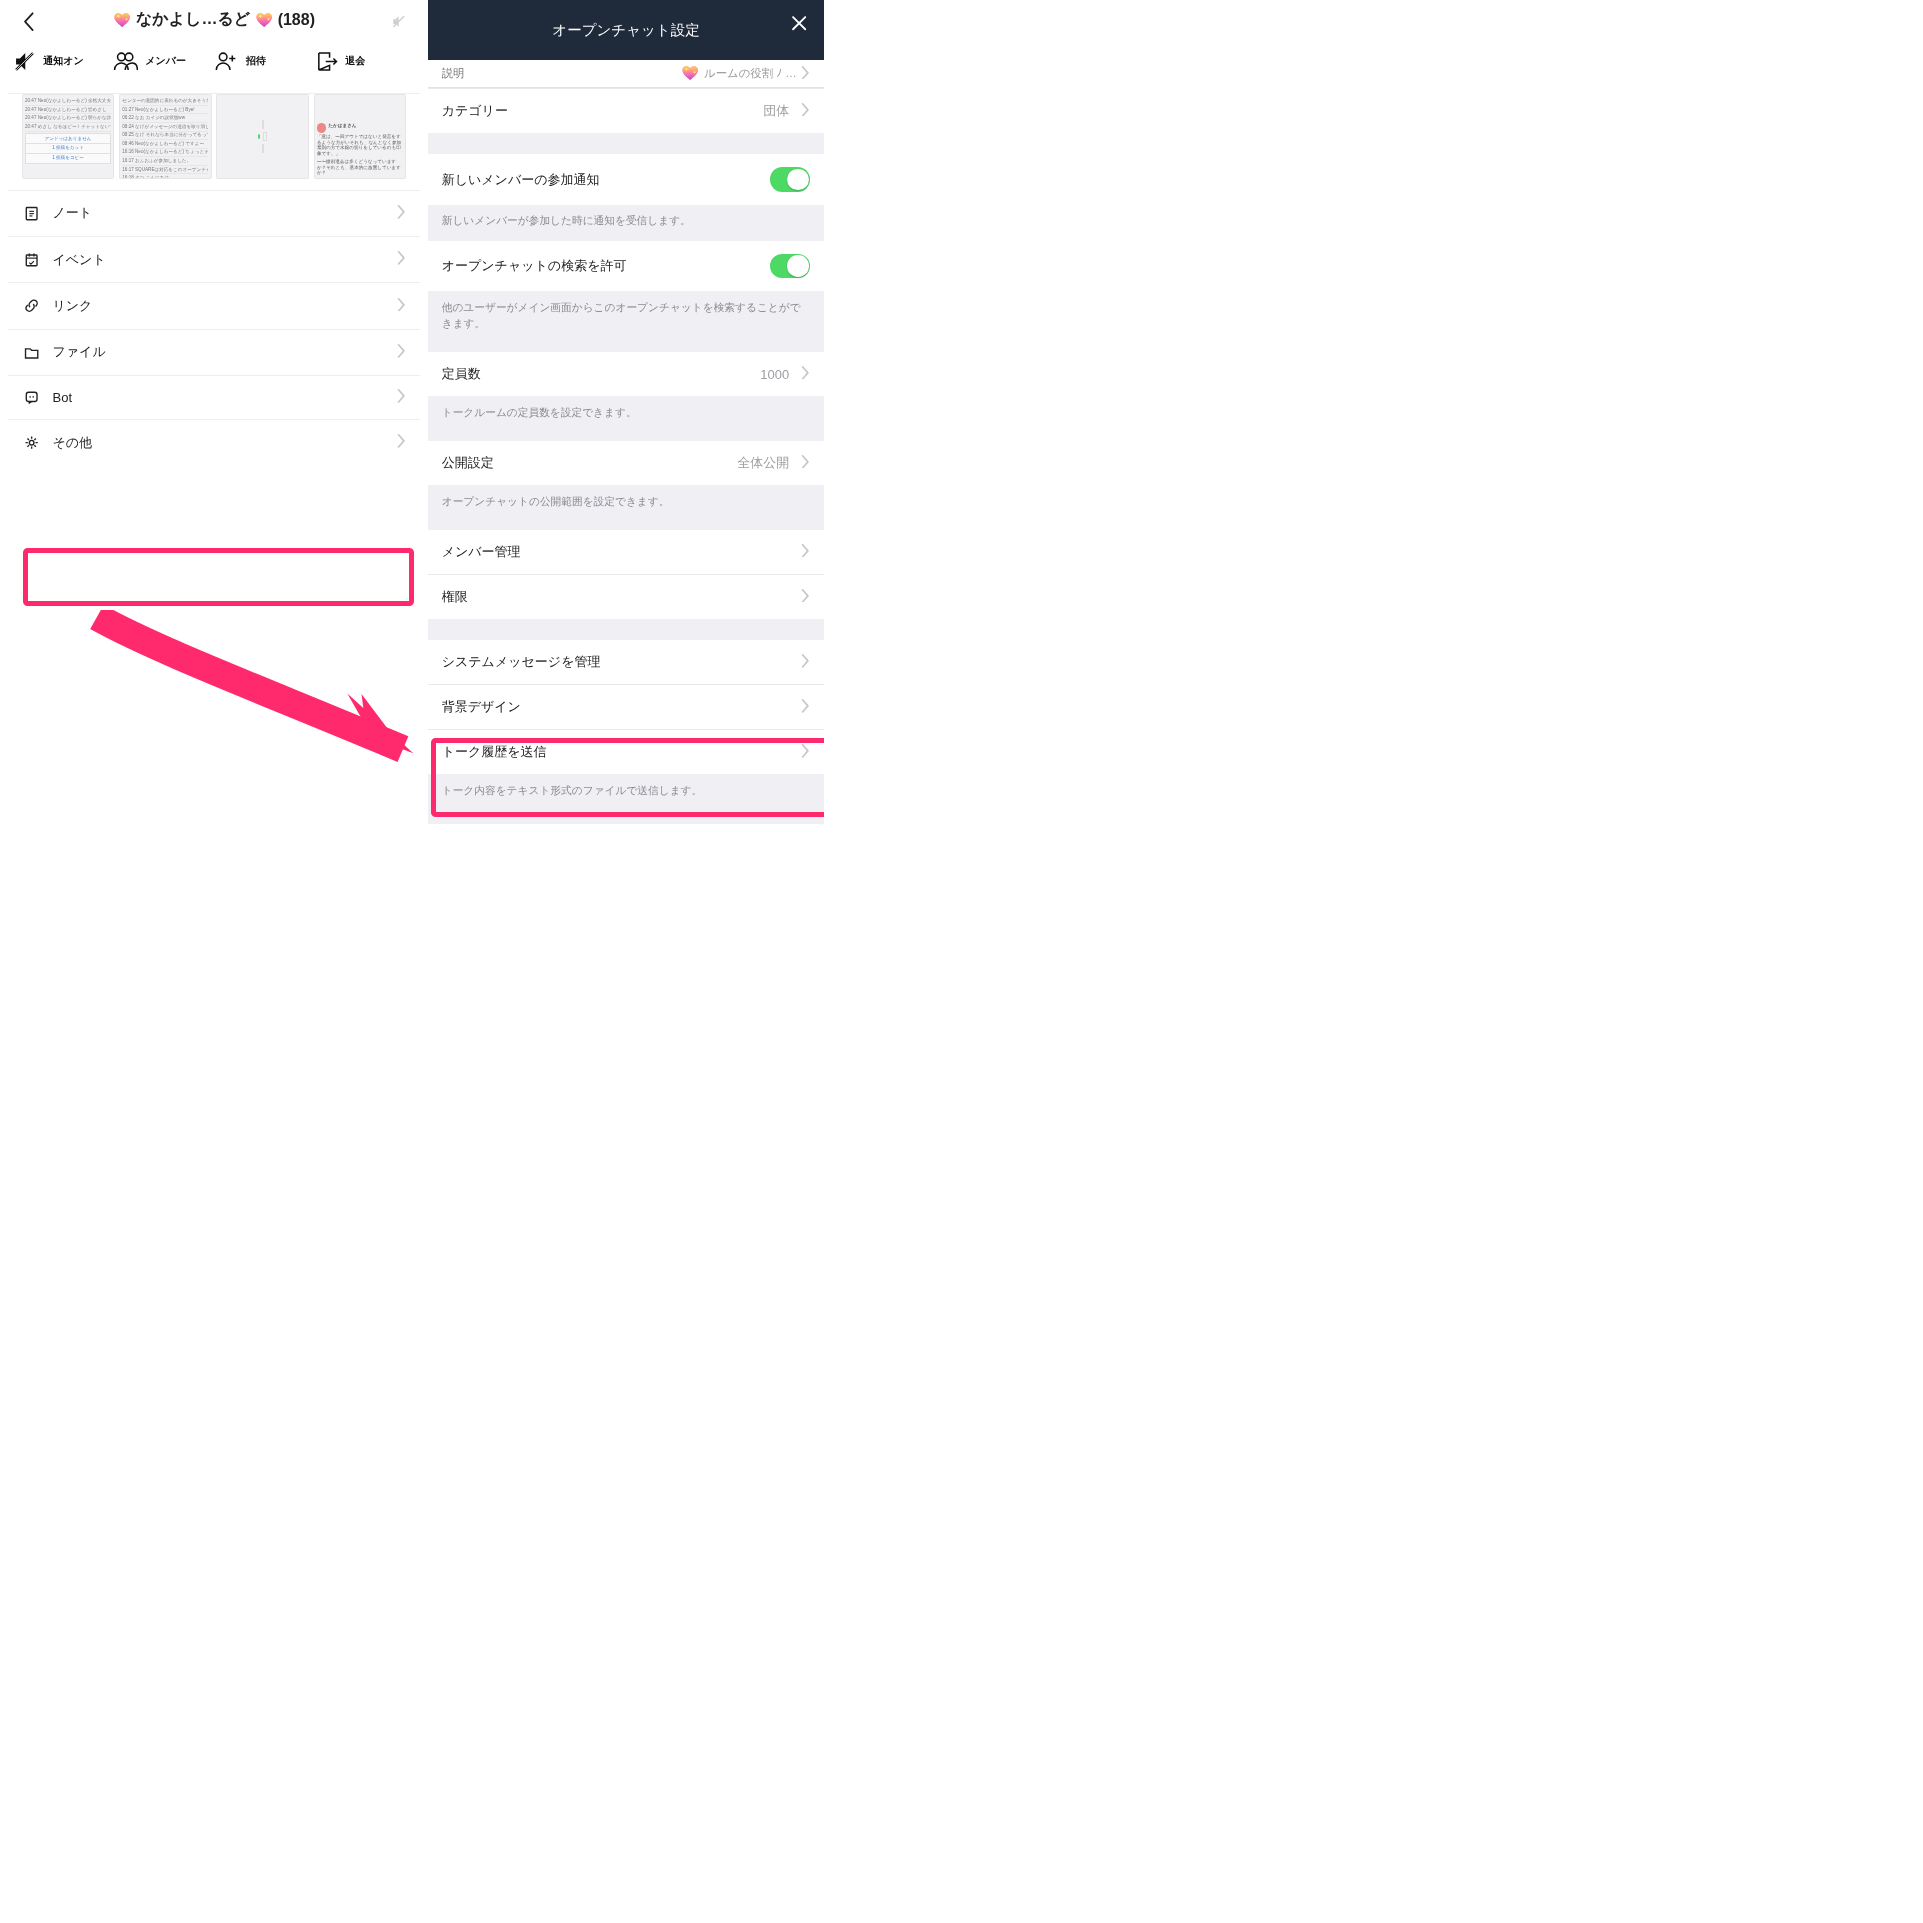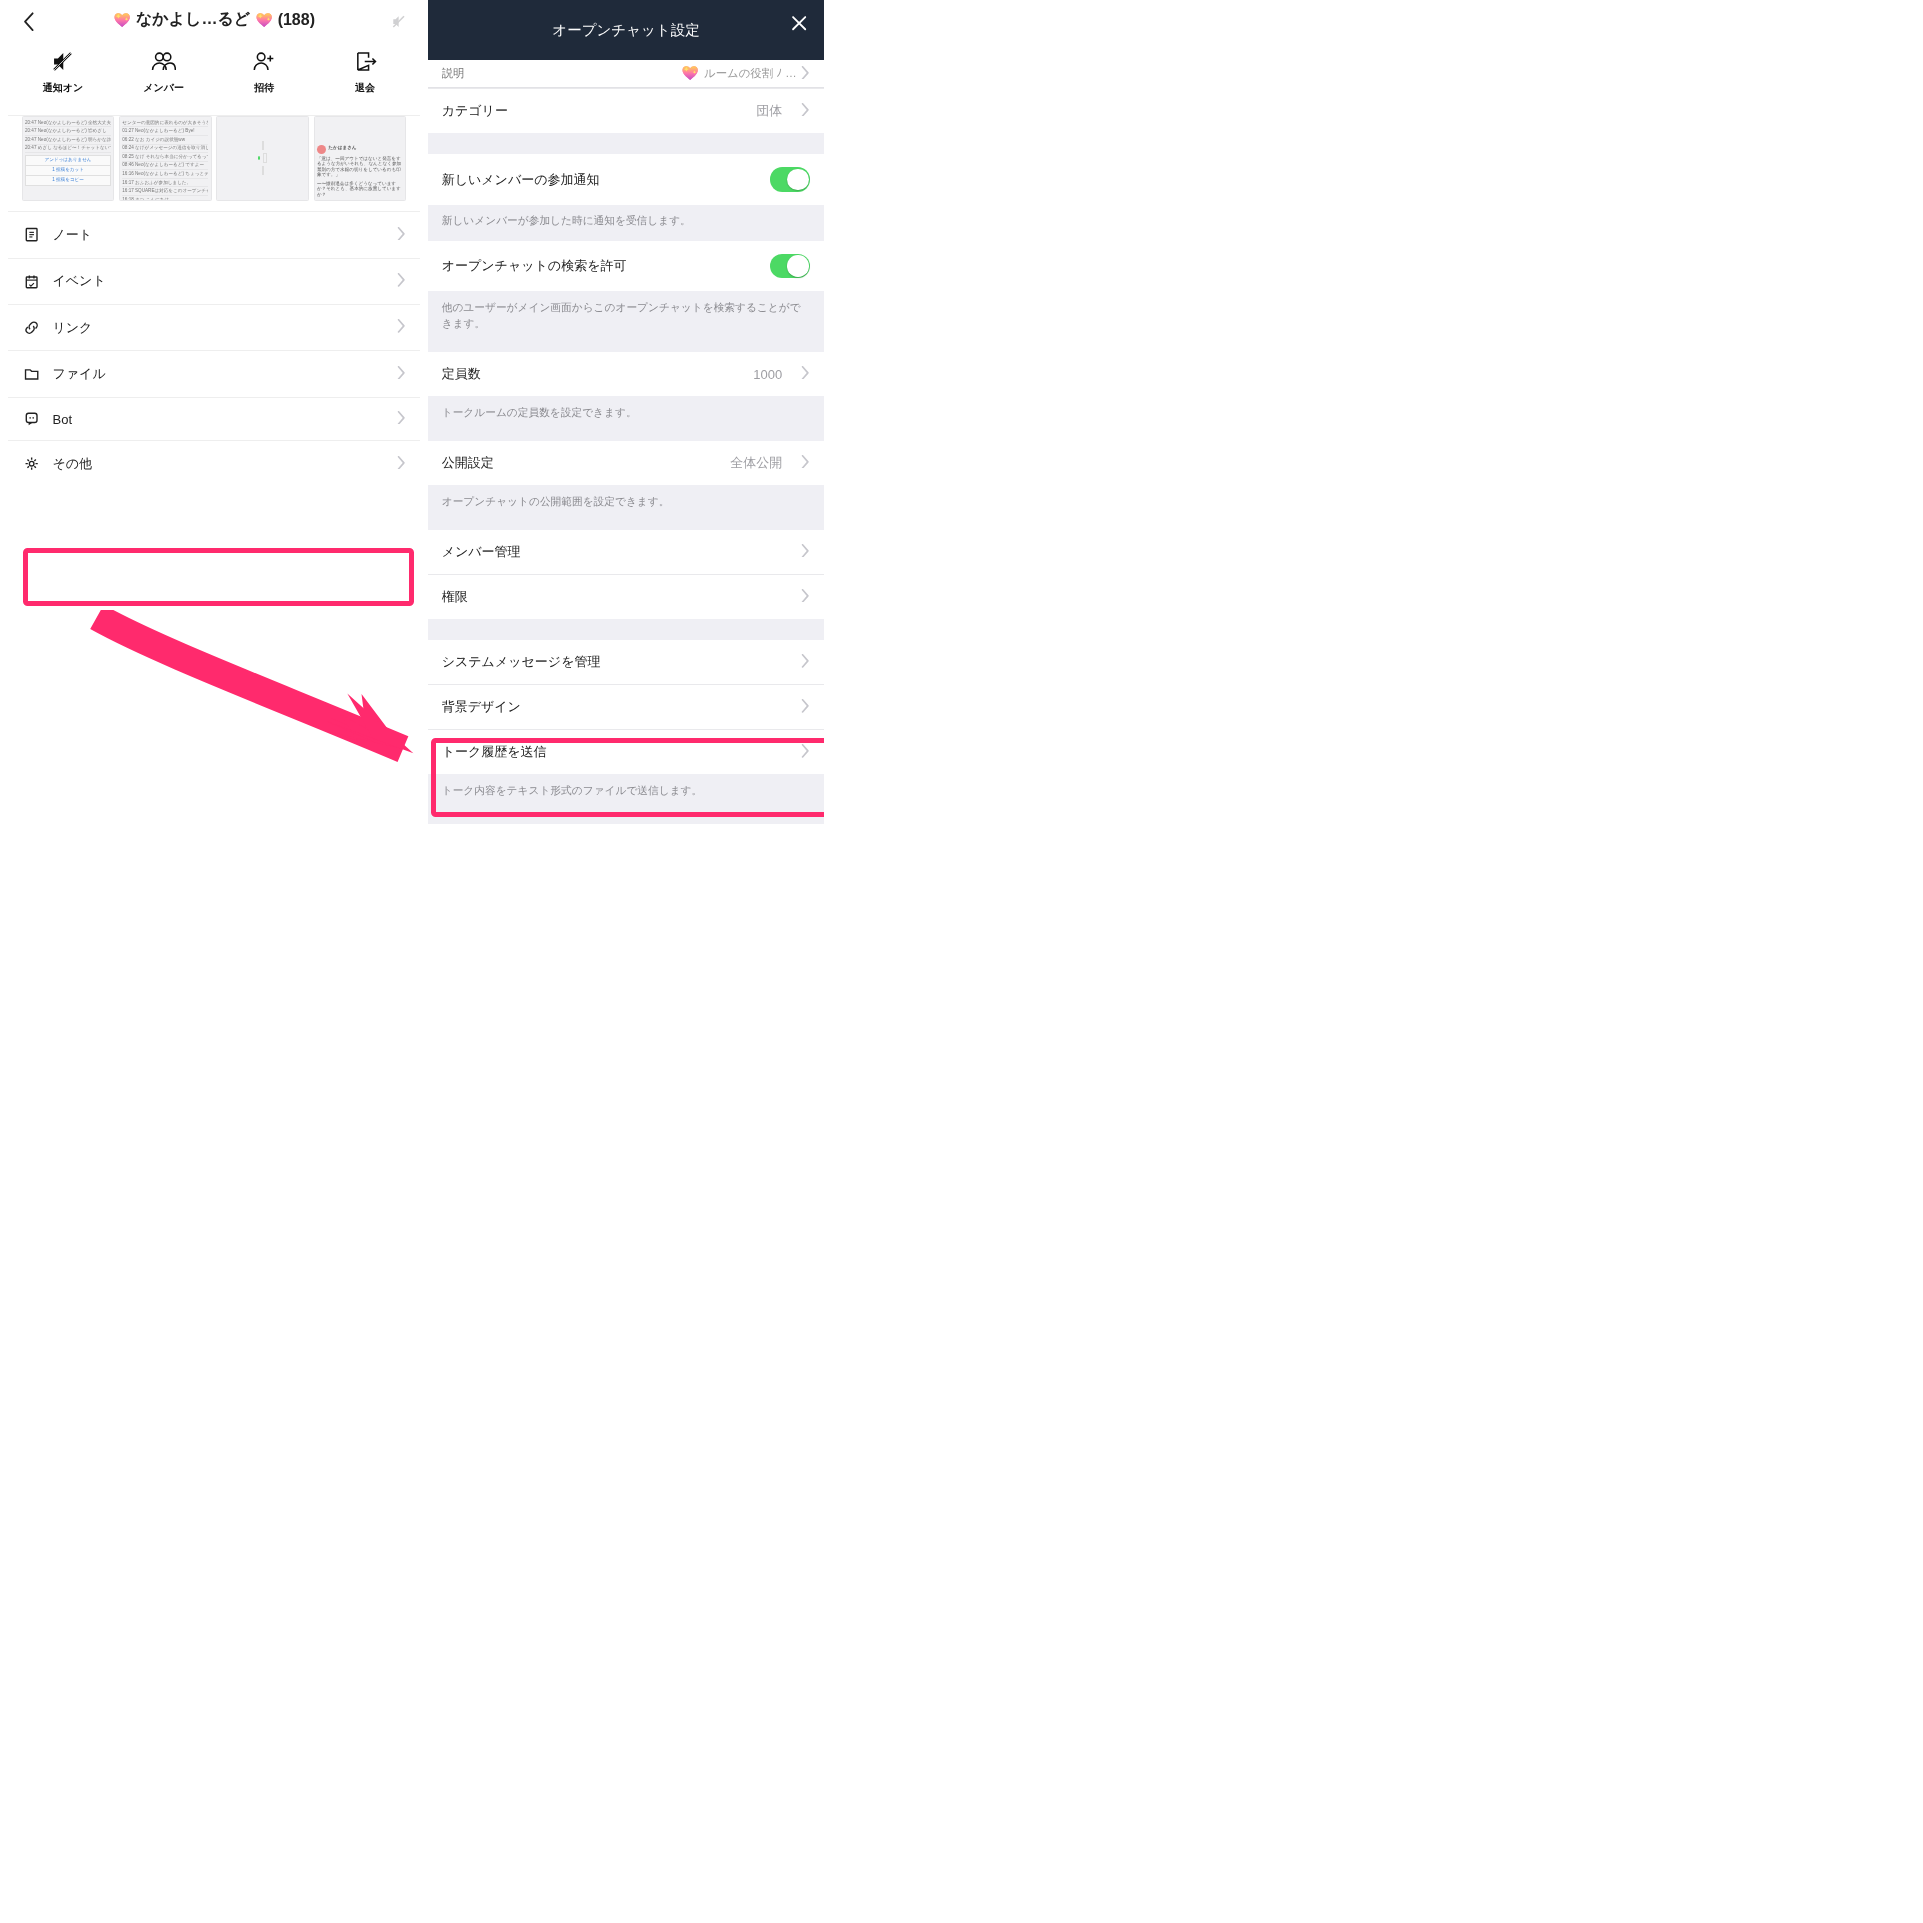--- a/index.html
+++ b/index.html
@@ -21,21 +21,21 @@
     padding: 9.2px 7.6px 6.1px; position: relative; background: #fff;
   }
   .back-btn { position: absolute; left: 13.7px; top: 10.7px; }
   .title-wrap { display: flex; align-items: center; gap: 4.6px; font-size: 16px; font-weight: 600; color: #222; }
   .title-emoji { display:inline-flex; align-items:center; }
   .mute-wrap { position: absolute; right: 13.7px; top: 13.7px; color: #c9c9c9; }
 
   .actions-row {
     display: flex; justify-content: space-around; padding: 13.7px 4.6px 20px; border-bottom: 0.8px solid #eee;
   }
-  .action-item { display: flex; flex-direction: column; align-items: center; gap: 7.6px; width: 25%; }
+  .action-item { display: flex; flex-direction: row; align-items: center; gap: 7.6px; width: 25%; }
   .action-label { font-size: 10px; font-weight: 600; color: #111; }
 
   .section-row {
     display: flex; align-items: center; padding: 13.7px 15.3px;
     font-size: 13px; color: #222; position: relative; background:#fff;
   }
   .section-row .ic { width: 17px; margin-right: 12.2px; display:flex; justify-content:center; }
   .chev { position: absolute; right: 13.7px; color: #c9c9c9; }
 
   .thumbs { display: flex; gap: 4.6px; padding: 0 13.7px 10.7px; }
@@ -68,21 +68,21 @@
     background:#fff; height:28px; display:flex; align-items:center; padding:0 13.7px; justify-content:space-between;
     font-size:11.4px; color:#777; border-bottom:0.8px solid #e2e2e6;
   }
   .r-peek .pkval { display:flex; align-items:center; gap:4.6px; color:#999;}
   .r-row {
     background: #fff; padding: 13px 13.7px; font-size: 13px; color: #222;
     display: flex; align-items: center; justify-content: space-between;
     border-top: 0.8px solid #e9e9ec;
   }
   .r-row.first { border-top: none; text-align: center; }
-  .r-val { color: #9e9ea3; font-size: 13px; display:flex; align-items:center; gap:19px;}
+  .r-val { color: #9e9ea3; font-size: 13px; display:flex; align-items:center; gap:12px;}
   .r-desc {
     background: #efeff4; padding: 7.6px 13.7px 12.2px; font-size: 10.7px; color: #8a8a8f; line-height:1.5;border-radius:7px;
   }
   .gap { height: 21.4px; background: #efeff4; }
   .gap-sm { height: 9.2px; background: #efeff4; }
 
   .toggle {
     width: 40px; height: 24.4px; border-radius: 12.2px; background: #4cd964; position: relative;
   }
   .toggle::after {

